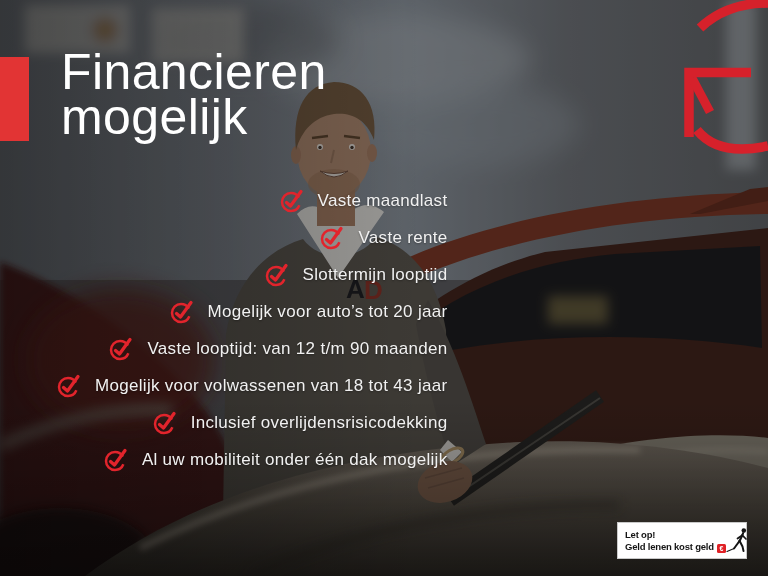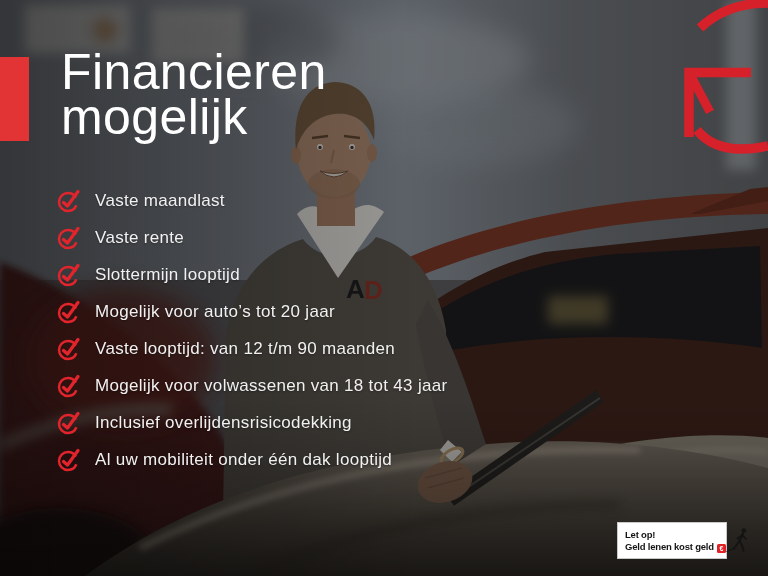--- a/index.html
+++ b/index.html
@@ -27,34 +27,34 @@
     font-size:50px;line-height:45px;font-weight:normal;
     letter-spacing:.4px;color:var(--title-color,#ffffff);
   }
   .title span{display:block;}
 
   
   .checklist{
     position:absolute;left:57px;top:188px;margin:0;padding:0;list-style:none;
   }
   .checklist li{
-    display:flex;align-items:center;height:25px;margin-bottom:12px;
+    display:flex;align-items:center;height:25px;margin-bottom:12px;justify-content:flex-end;
   }
   .check-ic{width:26px;height:26px;flex:0 0 26px;margin-right:12px;overflow:visible;}
   .check-ic .ring{stroke:var(--check-red,#e2242c);fill:none;stroke-width:2.5;}
   .check-ic .tick{stroke:var(--check-red,#e2242c);fill:none;stroke-width:3.3;
     stroke-linecap:round;stroke-linejoin:round;}
   .checklist .lbl{
     font-size:17px;letter-spacing:.3px;color:var(--list-text,#f1f1f1);
     white-space:nowrap;text-shadow:0 1px 2px rgba(0,0,0,.35);
   }
 
   
   .badge{
-    position:absolute;left:617px;top:522px;width:110px;height:37px;
+    position:absolute;left:617px;top:522px;width:130px;height:37px;
     background:#ffffff;border:1px solid #c9c9c9;
     display:flex;align-items:center;padding:3px 3px 3px 7px;
   }
   .badge-text{
     flex:1;font-size:9.5px;font-weight:bold;line-height:12px;
     color:#151515;letter-spacing:-0.2px;white-space:nowrap;
   }
   .euro-box{
     display:inline-block;width:9px;height:9px;margin-left:3px;vertical-align:-1px;
     background:var(--badge-euro-red,#e02126);color:#fff;border-radius:1.5px;
@@ -237,21 +237,21 @@
         <circle class="ring" cx="11" cy="14" r="9" pathLength="100" stroke-dasharray="86 14" stroke-dashoffset="-6"></circle>
         <path class="tick" d="M6.5,14.5 L10.5,18 L21,3.5"></path>
       </svg>
       <span class="lbl">Inclusief overlijdensrisicodekking</span>
     </li>
     <li>
       <svg class="check-ic" viewBox="0 0 26 26">
         <circle class="ring" cx="11" cy="14" r="9" pathLength="100" stroke-dasharray="86 14" stroke-dashoffset="-6"></circle>
         <path class="tick" d="M6.5,14.5 L10.5,18 L21,3.5"></path>
       </svg>
-      <span class="lbl">Al uw mobiliteit onder één dak looptijd</span>
+      <span class="lbl">Al uw mobiliteit onder één dak mogelijk</span>
     </li>
   </ul>
 
   <div class="badge">
     <div class="badge-text">
       <div>Let op!</div>
       <div>
         <span>Geld lenen kost geld</span><span class="euro-box"><span>€</span></span>
       </div>
     </div>

